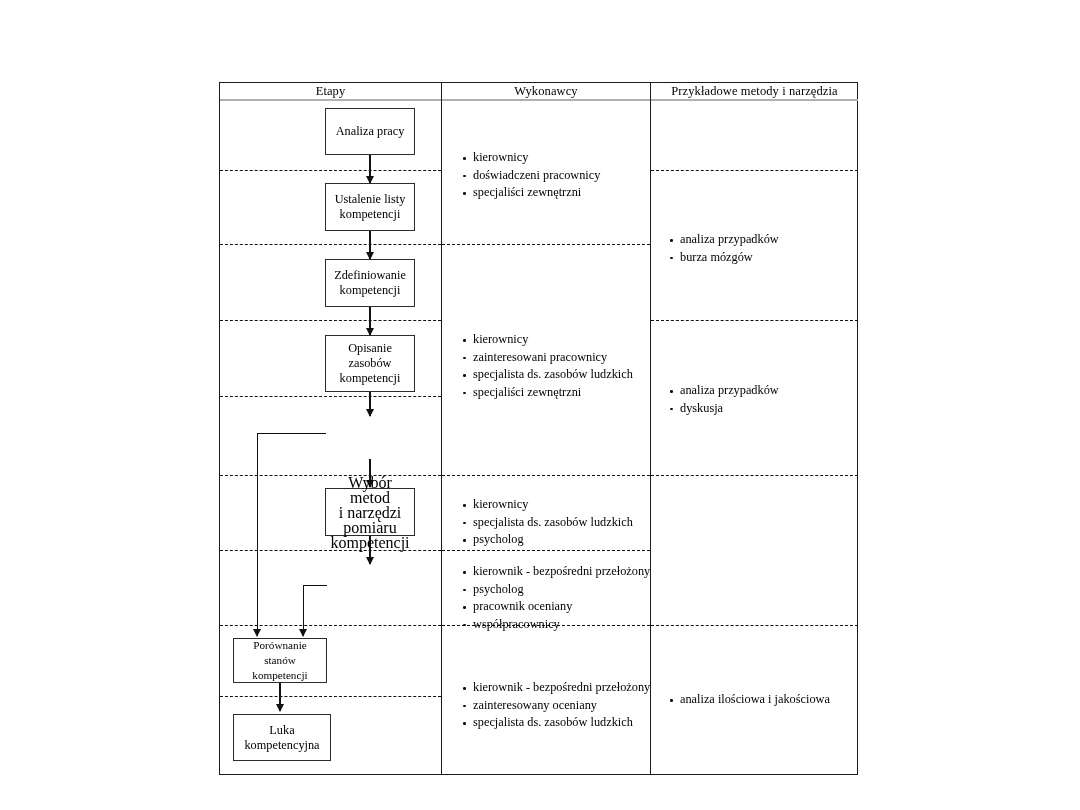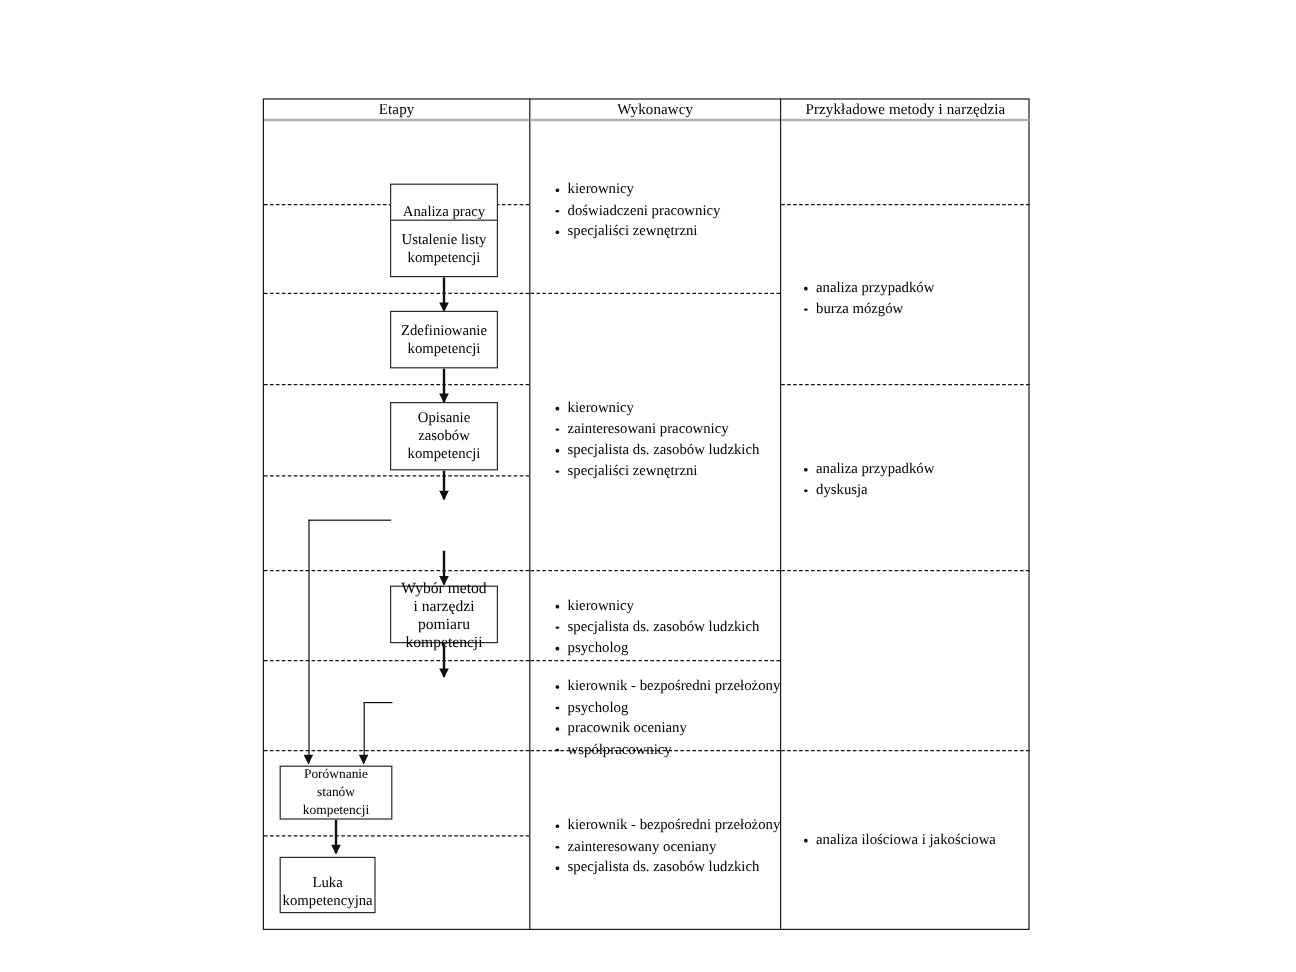--- a/index.html
+++ b/index.html
@@ -130,21 +130,21 @@
   <div class="vline" style="left:257px;top:433px;height:203px;"></div>
   <div class="arrow" style="left:253px;top:629px;"></div>
 
   <div class="hline" style="left:303px;top:585px;width:24px;"></div>
   <div class="vline" style="left:303px;top:585px;height:51px;"></div>
   <div class="arrow" style="left:299px;top:629px;"></div>
 
   <div class="vline" style="left:279.4px;top:683px;height:28px;"></div>
   <div class="arrow" style="left:275.5px;top:704px;"></div>
 
-  <div class="pbox" style="left:325px;top:108px;width:90px;height:47px;margin-top:45px;">
+  <div class="pbox" style="left:325px;top:108px;width:90px;height:47px;">
     <div>
       <span>Analiza pracy</span>
     </div>
   </div>
 
   <div class="pbox" style="left:325px;top:183px;width:90px;height:48px;">
     <div>
       <span>Ustalenie listy</span>
       <span>kompetencji</span>
     </div>
@@ -159,37 +159,37 @@
 
   <div class="pbox" style="left:325px;top:335px;width:90px;height:57px;">
     <div>
       <span>Opisanie</span>
       <span>zasobów</span>
       <span>kompetencji</span>
     </div>
   </div>
 
 
-  <div class="pbox" style="left:325px;top:488px;width:90px;height:48px;font-size:13px;">
+  <div class="pbox" style="left:325px;top:488px;width:90px;height:48px;font-size:16px;">
     <div>
       <span>Wybór metod</span>
       <span>i narzędzi pomiaru</span>
       <span>kompetencji</span>
     </div>
   </div>
 
 
   <div class="pbox" style="left:233px;top:638px;width:94px;height:45px;font-size:11.2px;">
     <div>
       <span>Porównanie stanów</span>
       <span>kompetencji</span>
     </div>
   </div>
 
-  <div class="pbox" style="left:233px;top:714px;width:80px;height:47px;align-items:flex-end;">
+  <div class="pbox" style="left:233px;top:714px;width:98px;height:47px;">
     <div>
       <span>Luka</span>
       <span>kompetencyjna</span>
     </div>
   </div>
 
   <div class="blist" style="left:462px;top:149px;">
     <div class="bi">kierownicy</div>
     <div class="bi">doświadczeni pracownicy</div>
     <div class="bi">specjaliści zewnętrzni</div>

